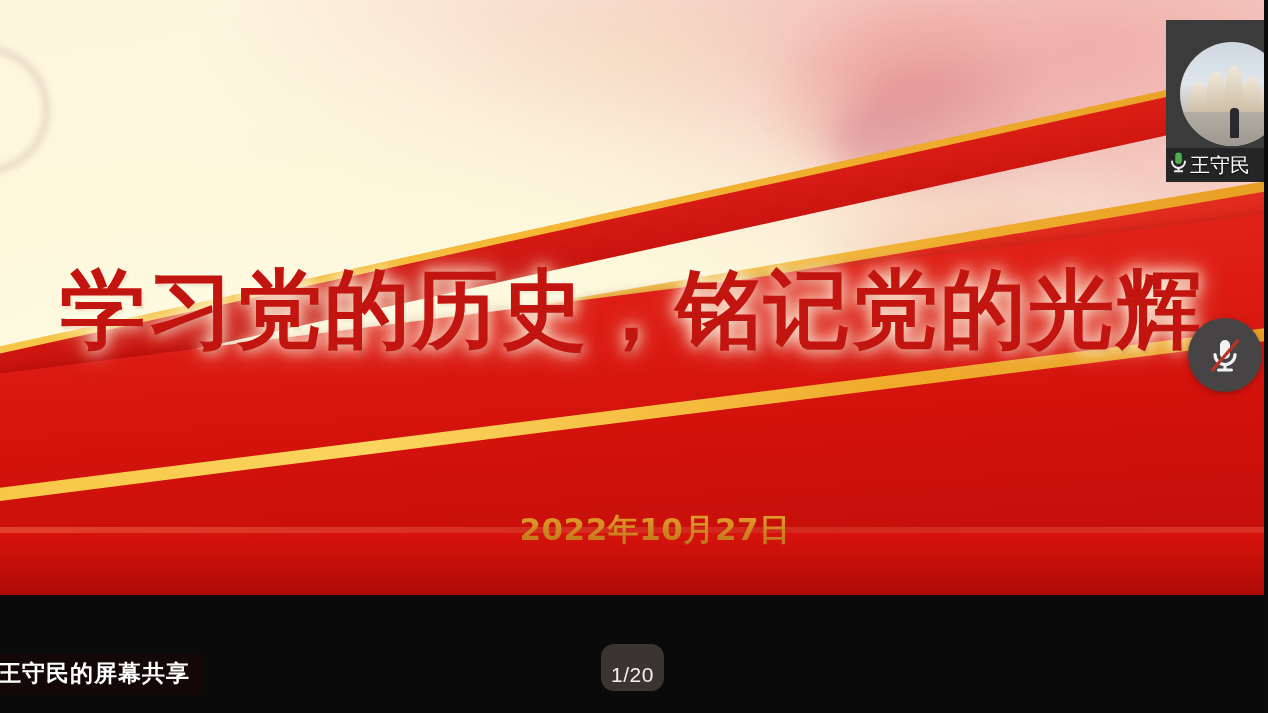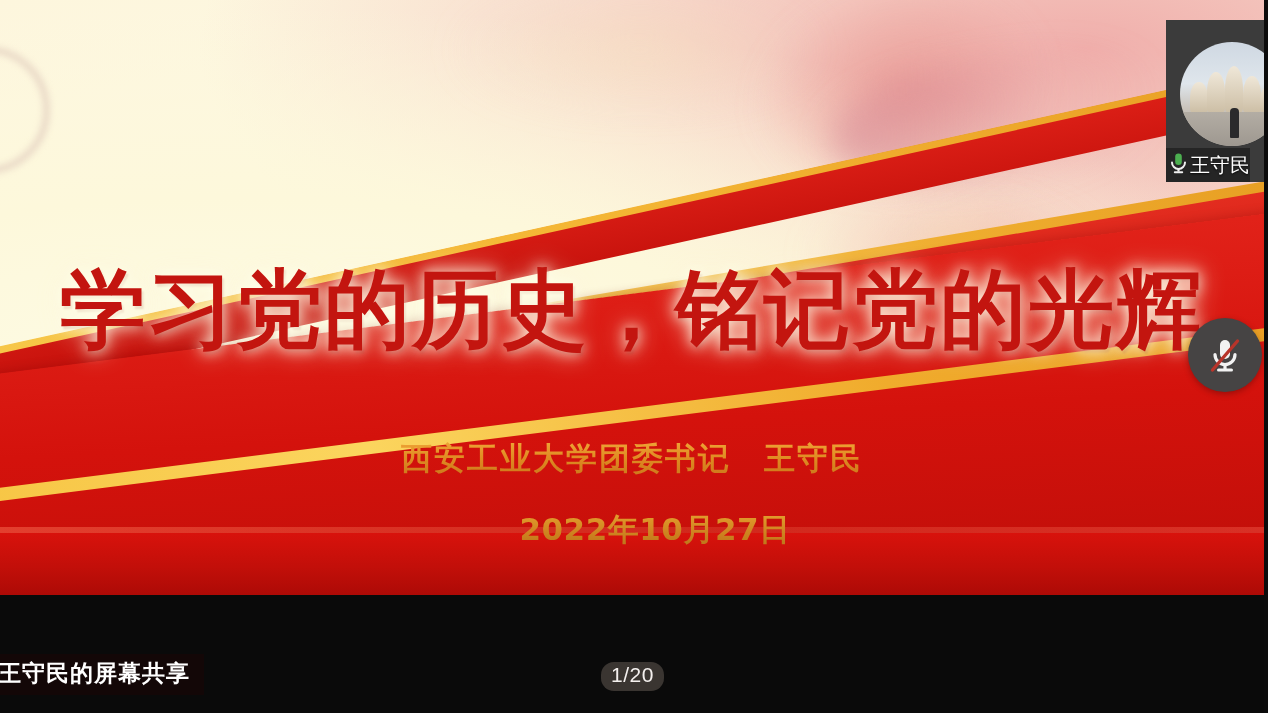--- a/index.html
+++ b/index.html
@@ -252,21 +252,21 @@
     color:#fff;
     font-size:23px; font-weight:700; letter-spacing:1px;
     font-family:"DejaVu Sans","Liberation Sans",sans-serif;
     white-space:nowrap;
     line-height:1.25;
   }
 
   #page-indicator {
     position:absolute; left:601px; bottom:22px;
     min-width:56px;
-    padding:1px 10px 4px;
+    padding:19px 10px 4px;
     border-radius:13px;
     background:rgba(88,80,74,.62);
     color:#f4f0ee;
     font-size:21px; font-weight:400; text-align:center;
     letter-spacing:.5px;
     font-family:"Liberation Sans","DejaVu Sans",sans-serif;
   }
 
   
   #mic-toggle {
@@ -305,27 +305,27 @@
   .tile-photo .d5{left:80px;height:26px;}
   .tile-photo .plaza{
     position:absolute; left:0; bottom:0; width:104px; height:34px;
     background:linear-gradient(180deg,#b3ada4,#9e9890);
   }
   .tile-photo .person{
     position:absolute; left:50px; bottom:8px; width:9px; height:30px;
     background:#2a2a2c; border-radius:4px 4px 1px 1px;
   }
   .tile-label {
-    position:absolute; left:0; bottom:0; width:84px; height:34px;
+    position:absolute; left:0; bottom:0; width:102px; height:34px;
     display:flex; align-items:center; gap:3px;
     padding-left:4px;
     background:rgba(20,20,20,.55);
     color:#fff;
     font-size:20px; font-weight:400;
-    font-family:Liberation Sans, sans-serif;
+    font-family:Liberation Mono, monospace;
     white-space:nowrap;
   }
   .tile-label .name{ text-shadow:0 1px 2px rgba(0,0,0,.8); }
 
   
   #frame-edge {
     position:absolute; right:0; top:0; width:4px; height:713px;
     background:#0b0b0b;
   }
 </style>
@@ -363,21 +363,20 @@
     <div class="band band-gold-3"></div>
     <div class="band band-red-2"></div>
     <div class="band band-gold-2"></div>
     <div class="band band-red-main"></div>
     <div class="band band-gold-1"></div>
     <div class="band band-red-bottom-hl"></div>
     <div class="band band-red-bottom"></div>
 
     <h1 id="slide-title">学习党的历史，铭记党的光辉</h1>
 
-    <div id="slide-presenter">西安工业大学团委书记　王守民</div>
 
     <div id="slide-date">2022年10月27日</div>
   </div>
 
   <div id="share-indicator">王守民的屏幕共享</div>
 
   <div id="page-indicator">1/20</div>
 
   <button id="mic-toggle">
     <span>

